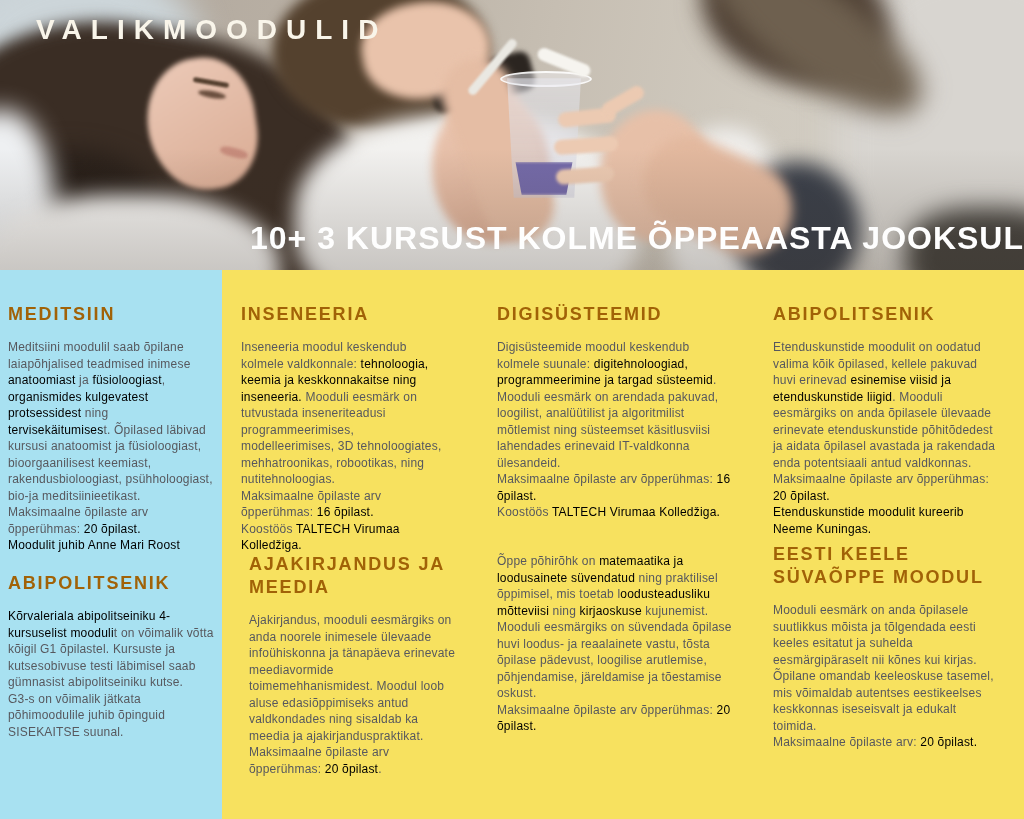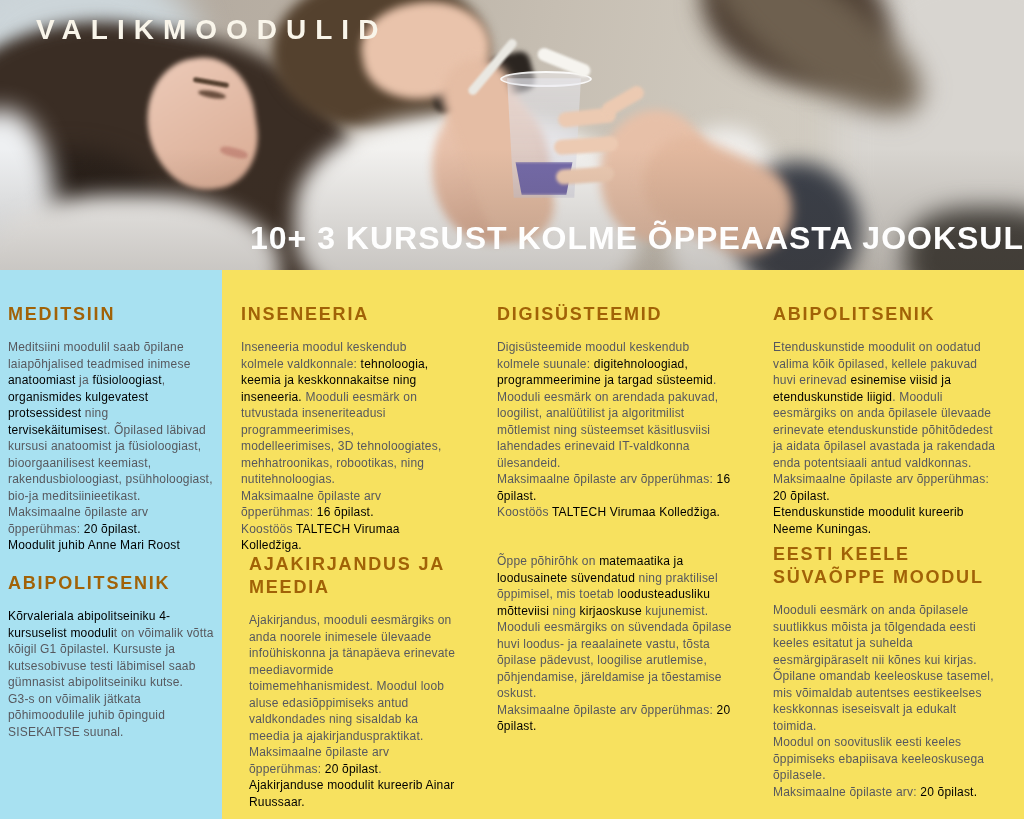--- a/index.html
+++ b/index.html
@@ -142,21 +142,20 @@
           <p><span>Koostöös </span><b>TALTECH Virumaa Kolledžiga.</b></p>
         </div>
     </section>
 
     <section class="sec" id="sec-ajakirjandus">
       <h2 class="mod-title">AJAKIRJANDUS JA
 MEEDIA</h2>
       <div class="mod-body">
           <p><span>Ajakirjandus, mooduli eesmärgiks on anda noorele inimesele ülevaade infoühiskonna ja tänapäeva erinevate meediavormide toimemehhanismidest. Moodul loob aluse edasiõppimiseks antud valdkondades ning sisaldab ka meedia ja ajakirjanduspraktikat.</span></p>
           <p><span>Maksimaalne õpilaste arv õpperühmas: </span><b>20 õpilast</b><span>.</span></p>
-          <p><b>Ajakirjanduse moodulit kureerib Ainar Ruussaar.</b></p>
         </div>
     </section>
 
     <section class="sec" id="sec-digisusteemid">
       <h2 class="mod-title">DIGISÜSTEEMID</h2>
       <div class="mod-body">
           <p><span>Digisüsteemide moodul keskendub kolmele suunale: </span><b>digitehnoloogiad, programmeerimine ja targad süsteemid</b><span>. Mooduli eesmärk on arendada pakuvad, loogilist, analüütilist ja algoritmilist mõtlemist ning süsteemset käsitlusviisi lahendades erinevaid IT-valdkonna ülesandeid.</span></p>
           <p><span>Maksimaalne õpilaste arv õpperühmas: </span><b>16 õpilast.</b></p>
           <p><span>Koostöös </span><b>TALTECH Virumaa Kolledžiga.</b></p>
         </div>
@@ -175,19 +174,18 @@
           <p><span>Etenduskunstide moodulit on oodatud valima kõik õpilased, kellele pakuvad huvi erinevad </span><b>esinemise viisid ja etenduskunstide liigid</b><span>. Mooduli eesmärgiks on anda õpilasele ülevaade erinevate etenduskunstide põhitõdedest ja aidata õpilasel avastada ja rakendada enda potentsiaali antud valdkonnas. Maksimaalne õpilaste arv õpperühmas: </span><b>20 õpilast.</b></p>
           <p><b>Etenduskunstide moodulit kureerib Neeme Kuningas.</b></p>
         </div>
     </section>
 
     <section class="sec" id="sec-eesti">
       <h2 class="mod-title">EESTI KEELE
 SÜVAÕPPE MOODUL</h2>
       <div class="mod-body">
           <p><span>Mooduli eesmärk on anda õpilasele suutlikkus mõista ja tõlgendada eesti keeles esitatut ja suhelda eesmärgipäraselt nii kõnes kui kirjas. Õpilane omandab keeleoskuse tasemel, mis võimaldab autentses eestikeelses keskkonnas iseseisvalt ja edukalt toimida.</span></p>
-          <p><span>Moodul on soovituslik eesti keeles õppimiseks ebapiisava keeleoskusega õpilasele.</span></p>
           <p><span>Maksimaalne õpilaste arv: </span><b>20 õpilast.</b></p>
         </div>
     </section>
   </div>
 
 </div>
 
 </body></html>

